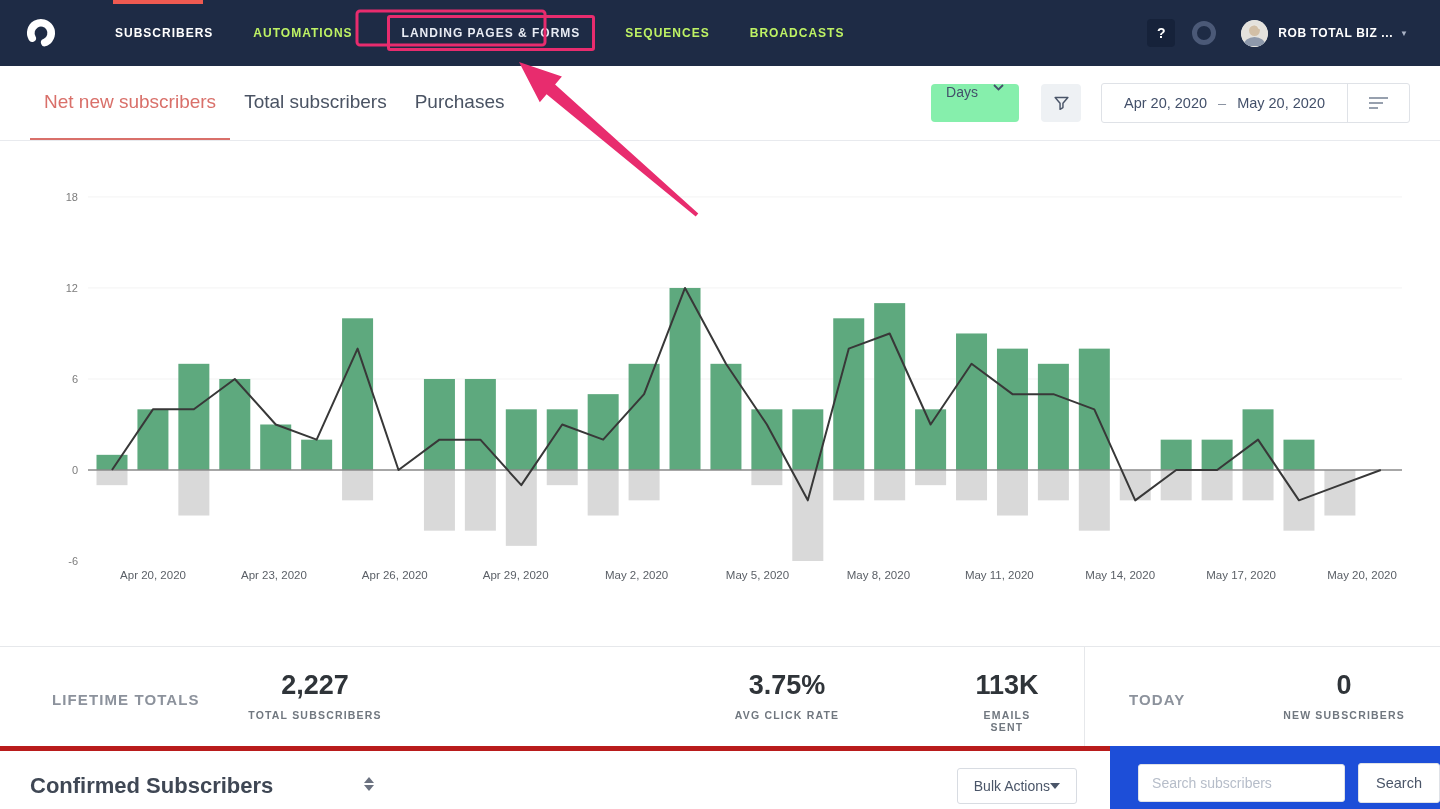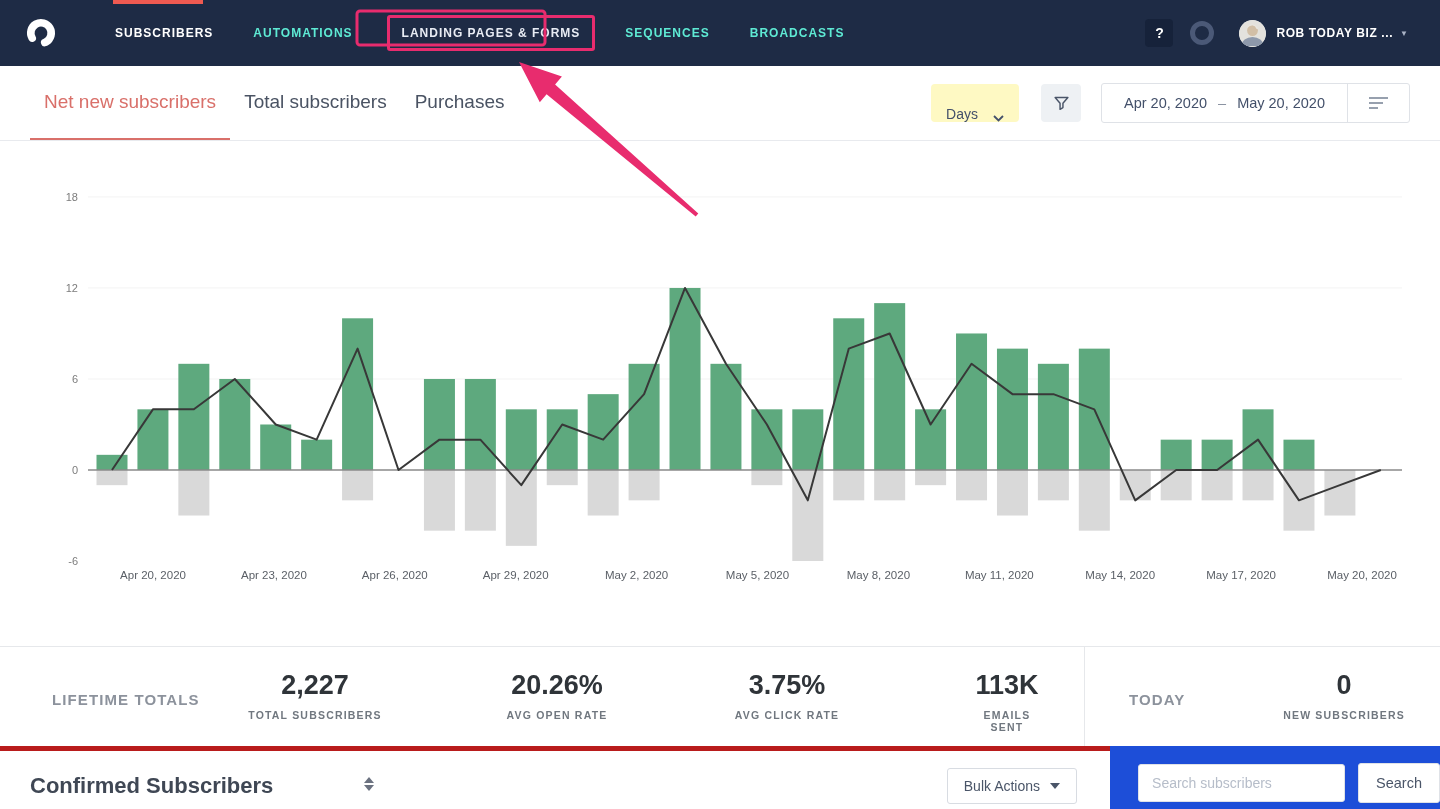--- a/index.html
+++ b/index.html
@@ -4,43 +4,43 @@
 <style>
   * { box-sizing: border-box; margin: 0; padding: 0; }
   html,body { width:1440px; height:809px; overflow:hidden; background:#fff;
     font-family:"Liberation Sans", sans-serif; }
   .page { position:relative; width:1440px; height:809px; }
 
   
   .nav { position:relative; height:66px; background:#1e2b45; display:flex; align-items:center; }
   .logo { margin-left:24px; width:34px; height:34px; flex:0 0 auto; cursor:pointer; }
   .nav-items { display:flex; align-items:center; margin-left:57px; }
-  .nav-item { color:#5eead4; font-size:12px; font-weight:bold; letter-spacing:1px;
+  .nav-item { color:#bef264; font-size:12px; font-weight:bold; letter-spacing:1px;
     margin-right:40px; white-space:nowrap; cursor:pointer; }
   .nav-item.active { color:#ffffff; }
   .nav-item.boxed { border:3px solid #e82c6e; border-radius:3px; padding:8px 12px;
     margin-left:-6px; margin-right:30px; color:#e8ecf4; }
   .active-indicator { position:absolute; top:0; left:113px; width:90px; height:4px; background:#ef5a51; }
   .nav-right { margin-left:auto; display:flex; align-items:center; padding-right:32px; }
   .help-btn { width:28px; height:28px; background:#16223a; border-radius:4px; color:#fff;
     font-weight:bold; font-size:14px; display:flex; align-items:center; justify-content:center; cursor:pointer; }
   .ring-icon { width:24px; height:24px; border:5px solid #4b5977; border-radius:50%; margin-left:17px; cursor:pointer; }
   .avatar { width:27px; height:27px; border-radius:50%; overflow:hidden; margin-left:25px; cursor:pointer; background:#dce1e6; }
   .account { color:#fff; font-size:12px; font-weight:bold; letter-spacing:.6px; margin-left:10px; cursor:pointer; }
   .nav-caret { color:#aab3c6; font-size:8px; margin-left:7px; cursor:pointer; }
 
   
   .tabs-row { height:75px; border-bottom:1px solid #e8eaee; display:flex; align-items:center; background:#fff; }
   .tabs { display:flex; height:100%; margin-left:30px; }
   .tab { font-size:19px; color:#4a5363; padding:12px 14px; display:flex; align-items:center;
     height:100%; border-bottom:2px solid transparent; cursor:pointer; white-space:nowrap; }
   .tab.active { color:#d9706a; border-bottom-color:#d9706a; }
   .controls { margin-left:auto; display:flex; align-items:center; padding-right:30px; }
-  .days-btn { height:38px; padding:0 15px; background:#fef9c3; border-radius:4px; font-size:14px;
-    color:#43506a; display:flex; align-items:flex-end; gap:15px; cursor:pointer; }
+  .days-btn { height:38px; padding:0 15px; background:#86efac; border-radius:4px; font-size:14px;
+    color:#43506a; display:flex; align-items:flex-start; gap:15px; cursor:pointer; }
   .filter-btn { height:38px; width:40px; background:#eef1f4; border-radius:4px; margin-left:22px;
     display:flex; align-items:center; justify-content:center; cursor:pointer; }
   .date-box { margin-left:20px; height:40px; border:1px solid #dfe2e7; border-radius:3px;
     display:flex; align-items:center; background:#fff; cursor:pointer; }
   .date-text { padding:0 22px; font-size:14.5px; color:#43506a; display:flex; gap:11px; align-items:center; }
   .date-sep { color:#8b93a2; }
   .sort-cell { width:62px; align-self:stretch; border-left:1px solid #dfe2e7;
     display:flex; align-items:center; justify-content:center; cursor:pointer; }
 
   
@@ -63,21 +63,21 @@
   .bottom-left { width:1293px; border-top:5px solid #b91c1c; background:#fff;
     display:flex; align-items:center; position:relative; }
   .table-title { margin-left:30px; font-size:22px; color:#3f4754; }
   .sort-toggle { position:absolute; left:364px; top:26px; display:flex; flex-direction:column;
     gap:2px; cursor:pointer; }
   .sort-toggle span { width:0; height:0; border-left:5px solid transparent; border-right:5px solid transparent; }
   .tri-up { border-bottom:6px solid #6b7280; }
   .tri-down { border-top:6px solid #6b7280; }
   .bulk-btn { position:absolute; right:33px; height:36px; padding:0 16px; background:#fff;
     border:1px solid #d8dce2; border-radius:3px; font-size:14px; color:#4a5568;
-    display:flex; align-items:center; gap:10px; cursor:pointer; }
+    display:flex; align-items:center; cursor:pointer; }
   .bulk-caret { width:0; height:0; border-left:5px solid transparent; border-right:5px solid transparent;
     border-top:6px solid #4a5568; }
   .bottom-right { flex:1; background:#1d4ed8; display:flex; align-items:center; gap:13px; padding-left:28px; }
   .search-input { width:207px; height:38px; border:1px solid #dfe2e7; border-radius:3px;
     padding:0 13px; font-size:14px; color:#43506a; background:#fff; outline:none;
     font-family:"Liberation Sans", sans-serif; }
   .search-input::placeholder { color:#b6bdc9; }
   .search-btn { height:40px; padding:7px 17px; background:#fff; border:1px solid #dfe2e7;
     border-radius:3px; font-size:14.5px; color:#4a5568; cursor:pointer;
     font-family:"Liberation Sans", sans-serif; }
@@ -112,21 +112,21 @@
       <div class="help-btn">?</div>
       <div class="ring-icon"></div>
       <div class="avatar">
         <svg viewBox="0 0 28 28" width="27" height="27">
           <circle cx="14" cy="14" r="14" fill="#e4e2dd"></circle>
           <circle cx="14" cy="11" r="5.6" fill="#d2bfa6"></circle>
           <path d="M2.5 27 a11.5 9.5 0 0 1 23 0 Z" fill="#8e99ab"></path>
           <path d="M8 8 a6.5 6.5 0 0 1 12 1.5 l-2 -0.5 a5 5 0 0 0 -8.5 -2 Z" fill="#e9e6df"></path>
         </svg>
       </div>
-      <span class="account">ROB TODAY BIZ ...</span>
+      <span class="account">ROB TOTAL BIZ ...</span>
       <span class="nav-caret">▼</span>
     </div>
   </header>
 
   <div class="tabs-row">
     <div class="tabs">
       <div class="tab active">Net new subscribers</div>
       <div class="tab">Total subscribers</div>
       <div class="tab">Purchases</div>
     </div>
@@ -238,24 +238,20 @@
       </svg>
   </div>
 
   <div class="stats-row">
     <div class="stats-left">
       <div class="group-label">LIFETIME TOTALS</div>
       <div class="stat" style="left:315px;">
         <div class="stat-value">2,227</div>
         <div class="stat-label">TOTAL SUBSCRIBERS</div>
       </div>
-      <div class="stat" style="left:557px;">
-        <div class="stat-value">20.26%</div>
-        <div class="stat-label">AVG OPEN RATE</div>
-      </div>
       <div class="stat" style="left:787px;">
         <div class="stat-value">3.75%</div>
         <div class="stat-label">AVG CLICK RATE</div>
       </div>
       <div class="stat" style="left:1007px;">
         <div class="stat-value">113K</div>
         <div class="stat-label">EMAILS SENT</div>
       </div>
     </div>
     <div class="stats-right">

